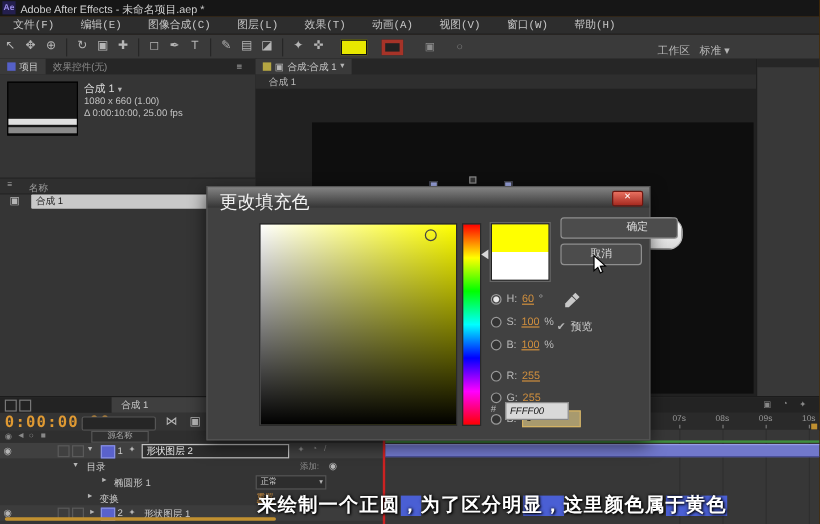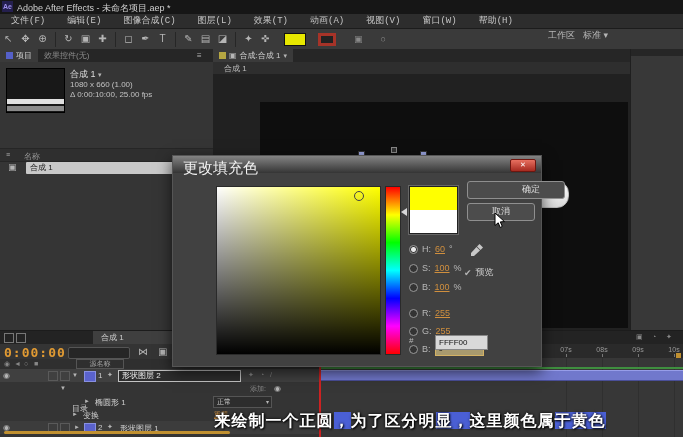--- a/index.html
+++ b/index.html
@@ -18,21 +18,21 @@
   #menubar{left:0;top:14px;width:683px;height:14px;background:#2d2d2d;border-bottom:1px solid #1c1c1c;
            display:flex;align-items:center;}
   .menu-item{font-size:9px;color:#c6c6c6;padding:0 11px;line-height:14px;white-space:nowrap;font-family:Liberation Mono, monospace;}
   
   #toolbar{left:0;top:29px;width:683px;height:20px;background:#3a3a3a;border-bottom:1px solid #222;
            display:flex;align-items:center;}
   .tool{width:17px;font-size:10px;line-height:18px;}
   #fill-swatch{width:20px;height:11px;background:#e8e800;border:1px solid #111;margin-left:10px;}
   #stroke-swatch{width:12px;height:7px;background:#222;border:3px solid #a63328;margin-left:12px;}
   .tb-faint{font-size:9px;color:#8a8a8a;margin-left:18px;}
-  #workspace{position:absolute;left:548px;top:0;height:20px;display:flex;align-items:flex-start;gap:8px;
+  #workspace{position:absolute;left:548px;top:0;height:20px;display:flex;align-items:flex-end;gap:8px;
              font-size:9px;color:#b8b8b8;}
   
   .panel-tabbar{background:#262626;height:13px;display:flex;align-items:center;}
   .tab{height:13px;line-height:13px;font-size:8px;color:#ccc;padding:0 6px;background:#3a3a3a;
        display:flex;align-items:center;gap:3px;}
   .tab.inactive{background:transparent;color:#8a8a8a;}
   .chip{width:7px;height:7px;display:inline-block;}
   
   #project-panel{left:0;top:49px;width:213px;height:281px;background:#353535;border-right:1px solid #222;}
   #proj-thumb{left:6px;top:19px;width:57px;height:43px;background:#181818;border:1px solid #000;}
@@ -75,22 +75,22 @@
   .dlg-btn{left:294px;width:66px;height:16px;background:#4c4c4c;border:1px solid #8f8f8f;border-radius:3px;
     font-size:9px;color:#ddd;text-align:center;line-height:15px;}
   .chan-row{left:236px;height:14px;display:flex;align-items:center;gap:4px;font-size:9px;}
   .radio{width:7px;height:7px;border:1px solid #999;border-radius:50%;background:#333;flex:0 0 auto;}
   .radio.sel{background:radial-gradient(circle,#e8e8e8 0 2px,#333 3px);}
   .chan-label{color:#b8b8b8;}
   .hot{color:#d08f3e;text-decoration:underline;}
   .chan-unit{color:#b8b8b8;}
   #b-input{width:44px;height:12px;background:#a89a6e;border:1px solid #d4b264;color:#111;
     font-size:8px;line-height:12px;padding-left:3px;}
-  #hex-input{left:262px;top:179px;width:48px;height:13px;background:#d9d9d9;border:1px solid #888;
-    font-size:8px;color:#111;line-height:13px;padding-left:3px;}
+  #hex-input{left:248px;top:179px;width:48px;height:13px;background:#d9d9d9;border:1px solid #888;
+    font-size:8px;color:#111;line-height:13px;padding-left:3px;font-style:italic;}
   #preview-row{left:291px;top:110px;display:flex;gap:4px;align-items:center;font-size:9px;color:#ccc;}
   
   #timeline{left:0;top:330px;width:683px;height:107px;background:#343434;border-top:1px solid #1c1c1c;}
   #tl-tabbar{left:0;top:0;width:683px;height:13px;background:#232323;}
   #tl-tab{left:93px;top:0;width:137px;height:13px;background:#3f3f3f;font-size:8px;color:#ccc;
     line-height:13px;padding-left:8px;}
   #tl-time{left:4px;top:14px;font-family:"DejaVu Sans Mono",monospace;font-size:13px;font-weight:bold;
     color:#e09a33;letter-spacing:1px;}
   #tl-frame{left:5px;top:29px;font-size:6.5px;color:#bd8a33;}
   #tl-search{left:68px;top:16px;width:60px;height:10px;background:#262626;border:1px solid #555;border-radius:2px;}
@@ -266,21 +266,21 @@
       <span class="abs" style="left:98px;top:2px;">1</span>
       <span class="abs glyph" style="left:107px;top:2px;font-size:7px;">✦</span>
       <div id="name-edit">形状图层 2</div>
       <span class="abs glyph tiny" style="left:248px;top:2px;">✦</span>
       <span class="abs glyph tiny" style="left:260px;top:2px;">◔</span>
       <span class="abs glyph tiny" style="left:270px;top:2px;">/</span>
     </div>
 
     <div class="abs tl-row" style="top:51px;">
       <span class="abs glyph" style="left:60px;top:3px;font-size:6px;">▼</span>
-      <span class="abs" style="left:72px;top:2px;margin-top:19px;">目录</span>
+      <span class="abs" style="left:72px;top:2px;">目录</span>
       <span class="abs tiny" style="left:250px;top:2px;">添加:</span>
       <span class="abs glyph" style="left:274px;top:2px;font-size:8px;">◉</span>
     </div>
 
     <div class="abs tl-row" style="top:64px;">
       <span class="abs glyph" style="left:84px;top:3px;font-size:6px;">►</span>
       <span class="abs" style="left:95px;top:2px;">椭圆形 1</span>
       <div id="blend-dd">
         <span>正常</span>
         <span class="abs glyph" style="right:2px;top:0;font-size:6px;">▾</span>

